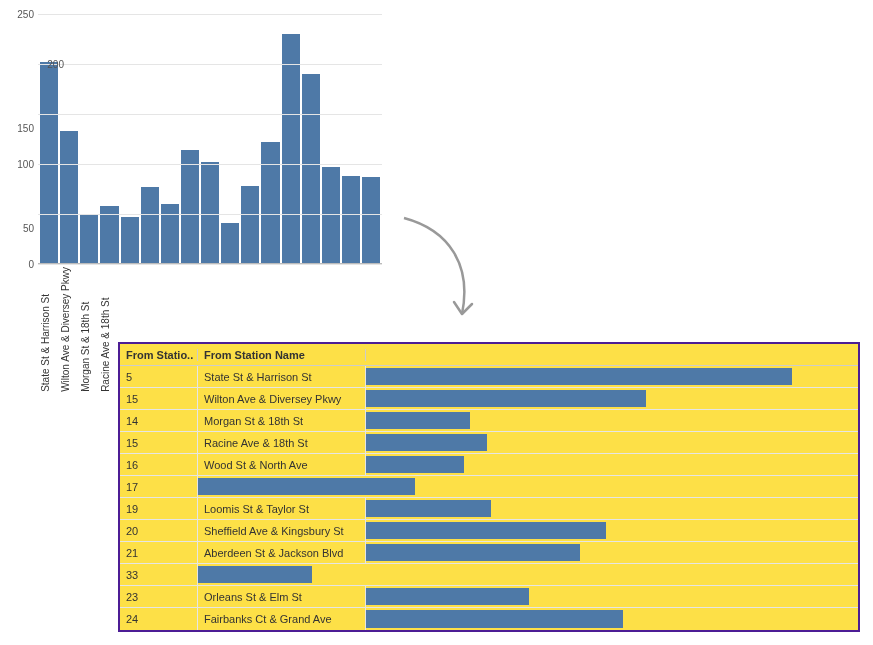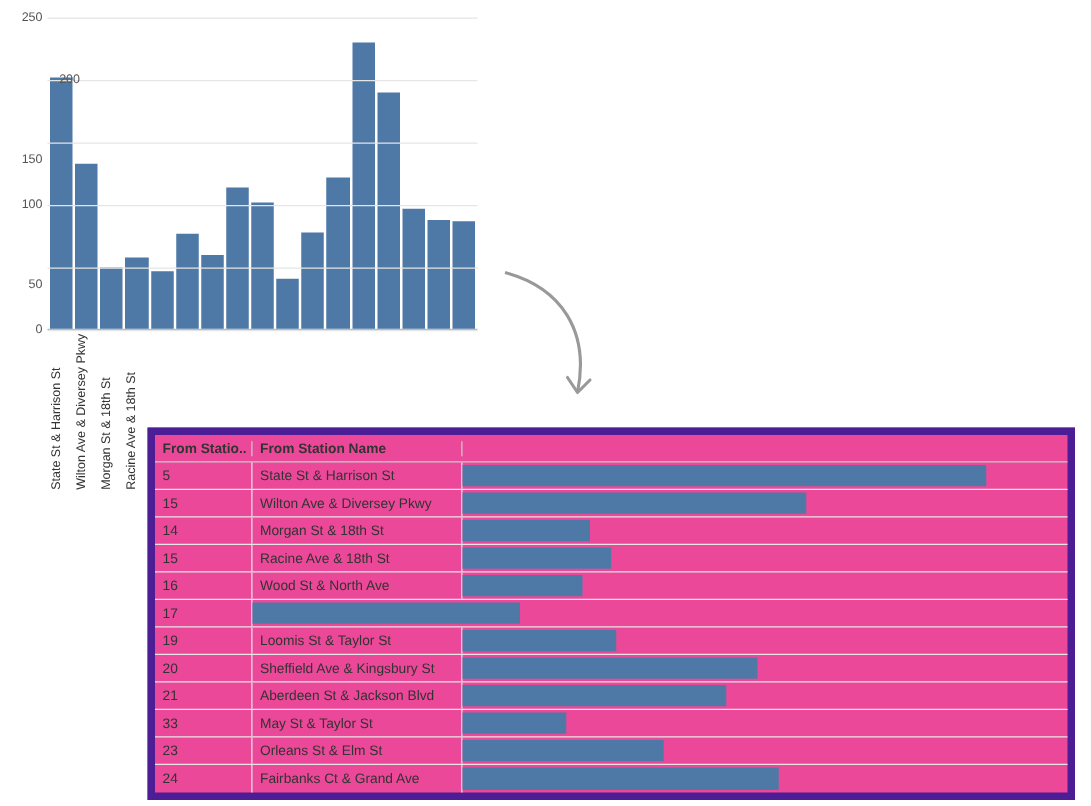--- a/index.html
+++ b/index.html
@@ -98,22 +98,22 @@
     top: 210px;
     width: 100px;
     height: 120px;
   }
   
   .htable {
     position: absolute;
     left: 118px;
     top: 342px;
     width: 742px;
-    border: 6px solid #4c1d95;
-    background: #ec4899;
+    border: 2px solid #4c1d95;
+    background: #fde047;
     font-size: 11px;
   }
   .htable .hdr {
     display: flex;
     border-bottom: 1px solid #ccc;
     font-weight: bold;
     color: #333;
     height: 22px;
     align-items: center;
   }
@@ -317,21 +317,20 @@
       </div>
       <div class="row">
         <div class="c-id">21</div>
         <div class="c-name">Aberdeen St &amp; Jackson Blvd</div>
         <div class="c-bar">
           <div class="hbar" style="width: 43.913%;"></div>
         </div>
       </div>
       <div class="row">
         <div class="c-id">33</div>
-        <div class="c-name">May St &amp; Taylor St</div>
         <div class="c-bar">
           <div class="hbar" style="width: 17.3913%;"></div>
         </div>
       </div>
       <div class="row">
         <div class="c-id">23</div>
         <div class="c-name">Orleans St &amp; Elm St</div>
         <div class="c-bar">
           <div class="hbar" style="width: 33.4783%;"></div>
         </div>

